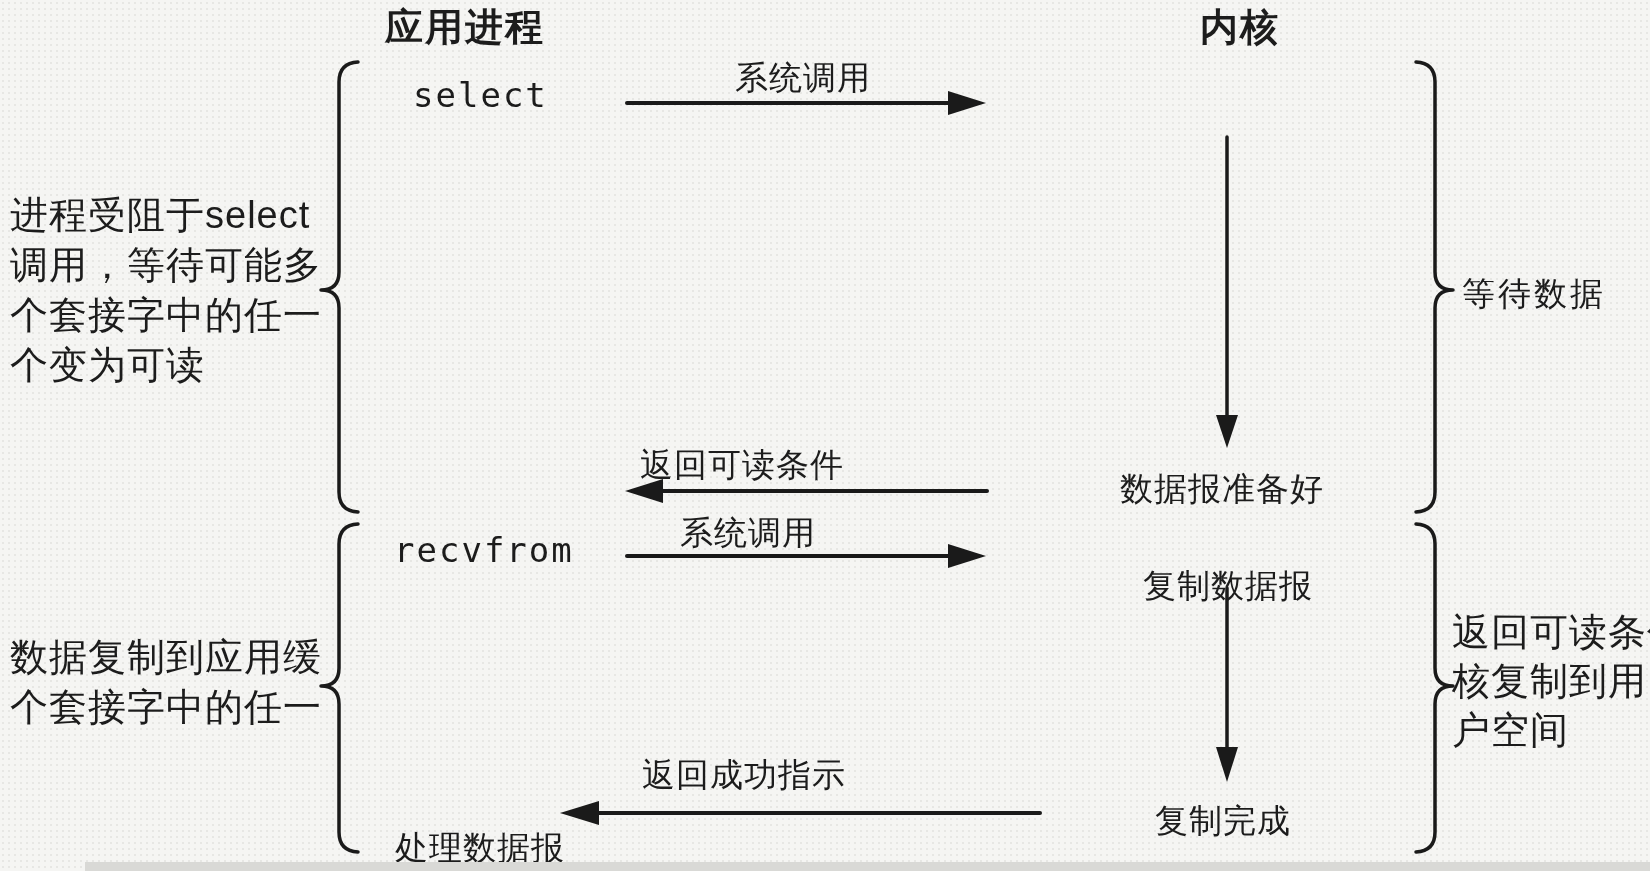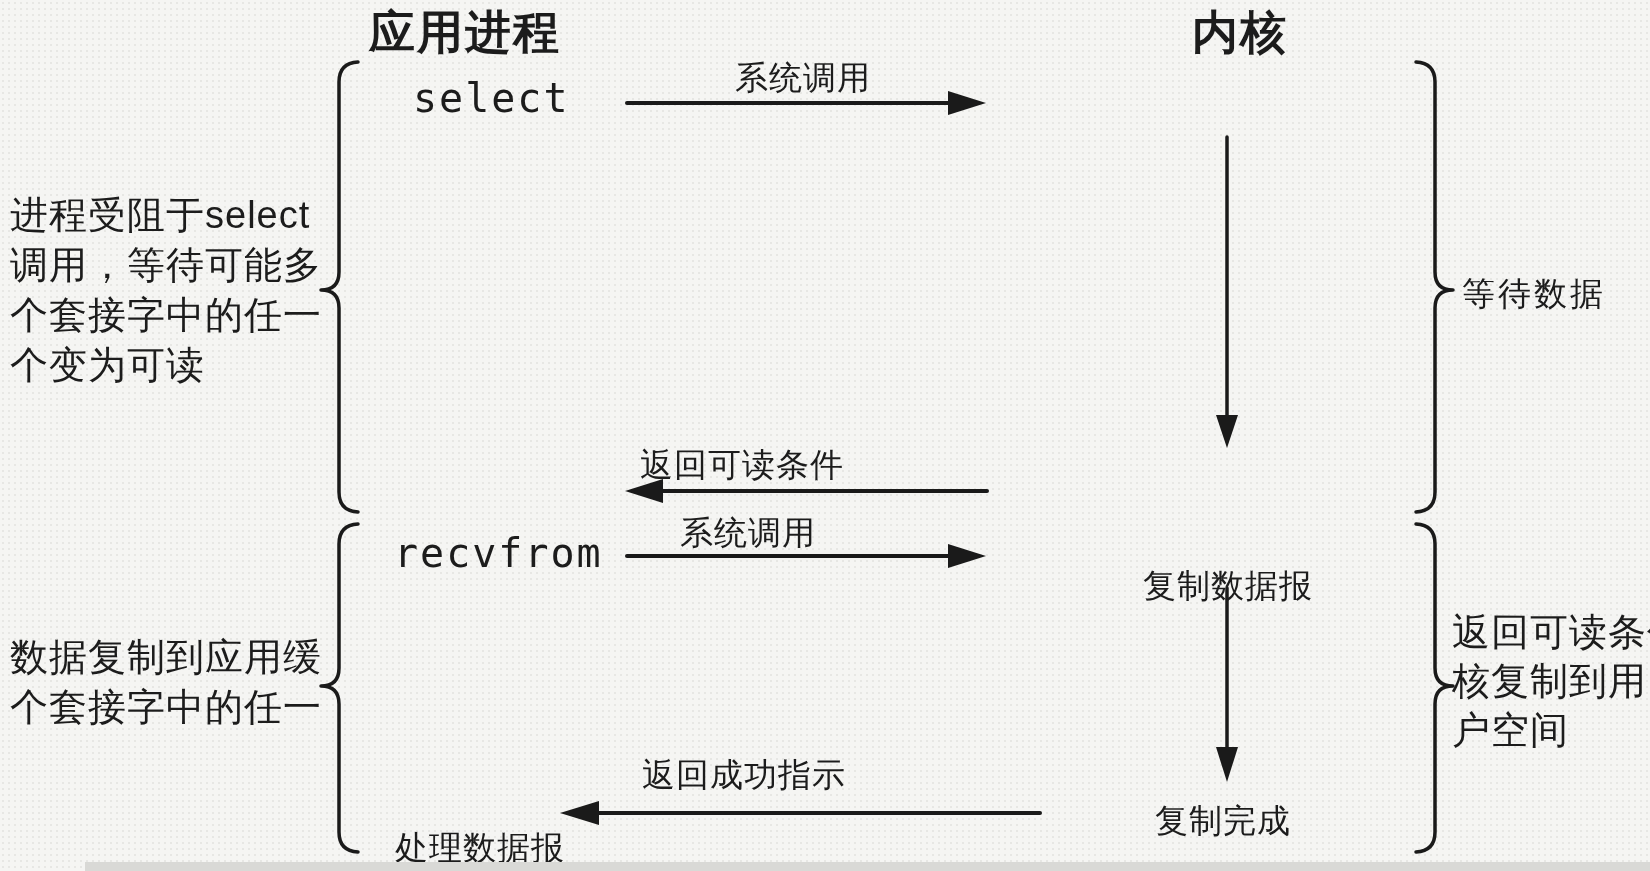--- a/index.html
+++ b/index.html
@@ -16,23 +16,23 @@
     background-size: 6px 6px;
     overflow: hidden;
     color: #1c1c1c;
   }
   .lbl {
     position: absolute;
     color: #1c1c1c;
     white-space: nowrap;
     -webkit-font-smoothing: antialiased;
   }
-  .hdr { font-size: 46px; font-weight: bold; letter-spacing: 2px; }
+  .hdr { font-size: 38px; font-weight: bold; letter-spacing: 2px; }
   .cjk { font-size: 33px; letter-spacing: 1px; }
-  .mono { font-family: "DejaVu Sans Mono", "Liberation Mono", monospace; font-size: 40px; letter-spacing: 2px; }
+  .mono { font-family: "DejaVu Sans Mono", "Liberation Mono", monospace; font-size: 34px; letter-spacing: 2px; }
   .center { transform: translateX(-50%); }
   .ann { font-size: 38px; line-height: 50px; letter-spacing: 1px; white-space: nowrap; }
   svg.layer { position: absolute; left: 0; top: 0; }
   .stroke { stroke: #1a1a1a; fill: none; stroke-linecap: round; stroke-linejoin: round; }
   .fillhead { fill: #1a1a1a; stroke: none; }
   #artifact-bar {
     position: absolute; left: 85px; top: 862px; width: 1565px; height: 9px;
     background: #d9d9d6;
   }
 </style>
@@ -82,20 +82,21 @@
     </g>
   </svg>
 
   <div class="lbl hdr center" style="left:465px; top:2px;">应用进程</div>
   <div class="lbl hdr center" style="left:1240px; top:2px;">内核</div>
 
   <div class="lbl mono" style="left:413px; top:75px;">select</div>
   <div class="lbl mono" style="left:394px; top:530px;">recvfrom</div>
   <div class="lbl cjk" style="left:395px; top:826px;">处理数据报</div>
 
+  <div class="lbl cjk center" style="left:1222px; top:467px;">数据报准备好</div>
   <div class="lbl cjk center" style="left:1228px; top:542px;margin-top:22px;">复制数据报</div>
   <div class="lbl cjk center" style="left:1223px; top:799px;">复制完成</div>
 
   <div class="lbl cjk center" style="left:803px; top:56px;">系统调用</div>
   <div class="lbl cjk center" style="left:742px; top:443px;">返回可读条件</div>
   <div class="lbl cjk center" style="left:748px; top:511px;">系统调用</div>
   <div class="lbl cjk center" style="left:744px; top:753px;">返回成功指示</div>
 
   <div class="lbl ann" style="left:10px; top:190px;">
     <div>进程受阻于select</div>

